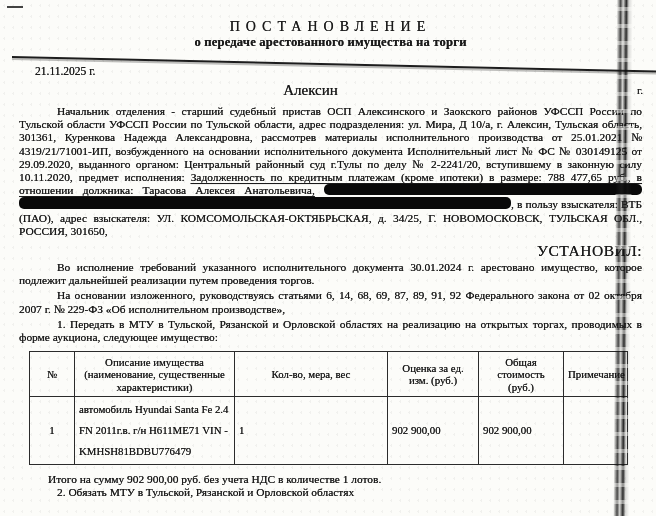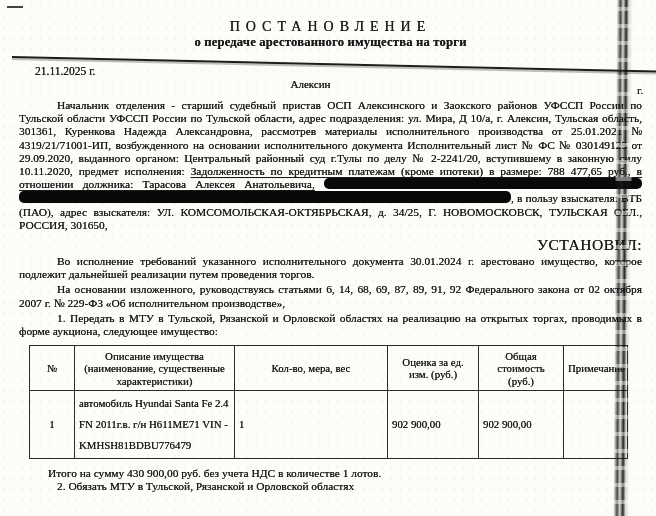--- a/index.html
+++ b/index.html
@@ -31,21 +31,21 @@
     background:#1d1d1d; transform:rotate(1.3deg); transform-origin:left center;
     box-shadow:0 2px 0 rgba(30,30,30,.28);
   }
   .g-right{ position:absolute; left:637px; top:84px; font-size:11px; z-index:4; }
 
   .content{ position:absolute; inset:0; padding:19px 14px 0 19px; z-index:1; }
   .center{ text-align:center; }
   .doc-title{ font-size:14px; font-weight:normal; letter-spacing:6px; line-height:16px; }
   .doc-subtitle{ font-size:12.6px; font-weight:bold; letter-spacing:.2px; line-height:15px; }
   .date-line{ margin-top:15px; font-size:11.5px; margin-left:16px; line-height:13px; }
-  .city-line{ margin-top:0; font-size:11px; line-height:13px; transform:translateX(-20px); }
+  .city-line{ margin-top:6px; font-size:15px; line-height:13px; transform:translateX(-20px); }
 
   .para{
     font-size:11.4px; line-height:13.2px; text-align:justify; text-indent:38px; margin:8px 0 0 0;
   }
   .para.tight{ margin-top:2px; }
   .ul-span{ text-decoration:underline; text-underline-offset:2px; }
   .redact{ display:inline-block; background:#090909; border-radius:5px; vertical-align:-1px; }
   .redact.r1{ width:318px; height:11px; }
   .redact.r2{ width:492px; height:12px; }
 
@@ -115,17 +115,17 @@
           <td class="c-num">1</td>
           <td class="c-desc">автомобиль Hyundai Santa Fe 2.4 FN 2011г.в. г/н Н611МЕ71 VIN - KMHSH81BDBU776479</td>
           <td class="c-qty">1</td>
           <td class="c-money">902 900,00</td>
           <td class="c-money">902 900,00</td>
           <td></td>
         </tr>
       </tbody>
     </table>
 
-    <div class="foot-line first txt">Итого на сумму 430 900,00 руб. без учета НДС в количестве 1 лотов.</div>
+    <div class="foot-line first txt">Итого на сумму 902 900,00 руб. без учета НДС в количестве 1 лотов.</div>
     <div class="clipped-line txt">2. Обязать МТУ в Тульской, Рязанской и Орловской областях</div>
   </div>
 
 </div>
 
 </body></html>

